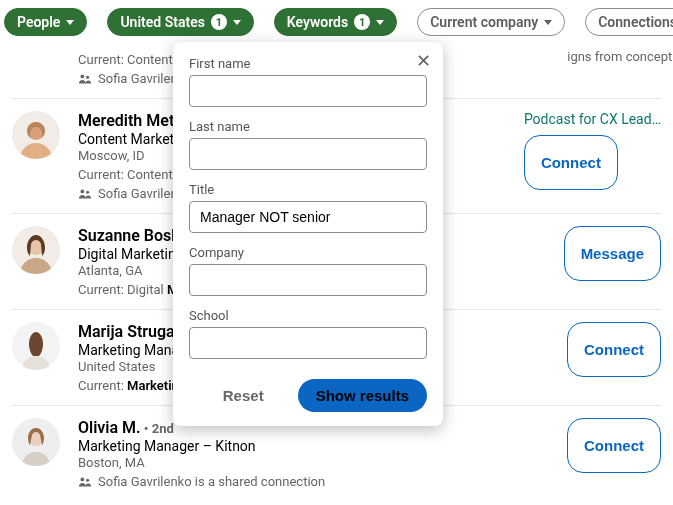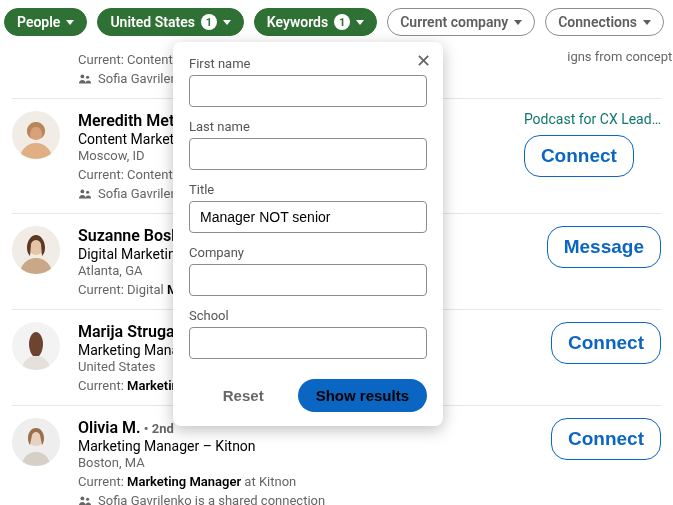--- a/index.html
+++ b/index.html
@@ -1,38 +1,38 @@
 <!DOCTYPE html>
 <html><head>
 <meta charset="utf-8">
 <style>
   * { box-sizing: border-box; margin: 0; padding: 0; }
   body { font-family: -apple-system, BlinkMacSystemFont, "Segoe UI", Roboto, Helvetica, Arial, sans-serif; font-size: 14px; color: #000; background: #fff; width: 673px; height: 505px; overflow: hidden; position: relative; }
-  .filters { display: flex; gap: 10px; padding: 8px 0 12px 4px; align-items: center; }
+  .filters { display: flex; gap: 20px; padding: 8px 0 12px 4px; align-items: center; }
   .pill { display: inline-flex; align-items: center; gap: 6px; border-radius: 16px; padding: 5px 12px; font-size: 14px; font-weight: 600; cursor: pointer; border: 1px solid transparent; white-space: nowrap; }
   .pill.selected { background: #2f7034; color: #fff; border-color: #2f7034; }
   .pill.unselected { background: #fff; color: #5e5e5e; border-color: #8c8c8c; }
   .pill .badge { background: #fff; color: #2f7034; border-radius: 50%; width: 16px; height: 16px; font-size: 11px; display: inline-flex; align-items: center; justify-content: center; font-weight: 700; }
   .caret { width: 0; height: 0; border-left: 4px solid transparent; border-right: 4px solid transparent; border-top: 5px solid currentColor; }
   .results { padding: 0 12px 0 12px; }
   .result { display: flex; align-items: flex-start; border-top: 1px solid #e6e6e6; padding: 12px 0 12px 0; gap: 14px; }
   .result:first-child { border-top: none; padding-top: 0; }
   .result .noavatar { width: 48px; flex: 0 0 48px; }
   .avatar { width: 48px; height: 48px; flex: 0 0 48px; border-radius: 50%; background: #f2ece6; display: flex; align-items: flex-end; justify-content: center; overflow: hidden; }
   .avatar svg { width: 44px; height: 44px; }
   .meta { flex: 1 1 auto; min-width: 0; padding-left: 4px; }
   .name-line { font-size: 16px; font-weight: 600; color: #000; }
   .name-line .degree { font-size: 13px; color: #666; font-weight: 700; }
   .headline { font-size: 14px; color: #000; margin-top: 1px; }
   .location { font-size: 13px; color: #666; margin-top: 1px; }
   .current { font-size: 13px; color: #666; margin-top: 4px; }
   .current b { color: #000; font-weight: 600; }
   .shared { font-size: 13px; color: #666; margin-top: 4px; display: flex; align-items: center; gap: 6px; }
   .action { flex: 0 0 auto; }
-  .btn-outline { border: 1px solid #0a66c2; color: #0a66c2; background: #fff; border-radius: 16px; padding: 9px 16px; font-size: 19px; font-weight: 600; cursor: pointer; }
+  .btn-outline { border: 1px solid #0a66c2; color: #0a66c2; background: #fff; border-radius: 16px; padding: 18px 16px; font-size: 15px; font-weight: 600; cursor: pointer; }
   .dropdown { position: absolute; top: 42px; left: 173px; width: 270px; background: #fff; border-radius: 8px; box-shadow: 0 4px 16px rgba(0,0,0,0.25); padding: 14px 16px 14px 16px; z-index: 10; }
   .dropdown .close { position: absolute; top: 10px; right: 12px; color: #666; font-size: 18px; cursor: pointer; background: none; border: none; line-height: 1; }
   .field-label { font-size: 13px; color: #555; margin-bottom: 4px; margin-top: 12px; display: block; }
   .field-label:first-of-type { margin-top: 0; }
   .tinput { width: 100%; border: 1px solid #8c8c8c; border-radius: 4px; padding: 7px 10px; font-size: 14px; color: #000; }
   .dropdown .actions { display: flex; justify-content: flex-end; gap: 24px; margin-top: 20px; align-items: center; }
   .btn-reset { background: none; border: none; color: #686868; font-weight: 600; font-size: 15px; cursor: pointer; padding: 6px 10px; }
   .btn-primary { background: #0a66c2; border: none; color: #000000; font-weight: 600; font-size: 15px; border-radius: 18px; padding: 8px 18px; cursor: pointer; }
   .shared-icon { display:inline-flex; }
 </style>
@@ -179,23 +179,20 @@
           <circle cx="22" cy="16" r="8" fill="#e8d2bf"></circle>
           <path d="M14 16c0-5 3-10 8-10s8 5 8 10c0 3-1 6-2 7l-2-10c-1-2-2-3-4-3s-3 1-4 3l-2 10c-1-1-2-4-2-7z" fill="#9a6f4a"></path>
         </svg>
     </div>
     <div class="meta">
       <div class="name-line">
         <span>Olivia M.</span><span class="degree"> • 2nd</span>
       </div>
       <div class="headline">Marketing Manager – Kitnon</div>
       <div class="location">Boston, MA</div>
-      <div class="current">
-        <span>Current: </span><b>Marketing Manager</b><span> at Kitnon</span>
-      </div>
       <div class="shared">
         <span class="shared-icon">
           <svg width="14" height="14" viewBox="0 0 16 16">
               <circle cx="5" cy="5" r="2.2" fill="#666"></circle>
               <path d="M1 13c0-2.2 1.8-4 4-4s4 1.8 4 4" fill="#666"></path>
               <circle cx="11" cy="6" r="1.8" fill="#666"></circle>
               <path d="M8.5 13c0-1.8 1.5-3.3 3.3-3.3s3.2 1.5 3.2 3.3" fill="#666"></path>
             </svg>
         </span>
         <span><span>Sofia Gavrilenko</span><span> is a shared connection</span></span>

